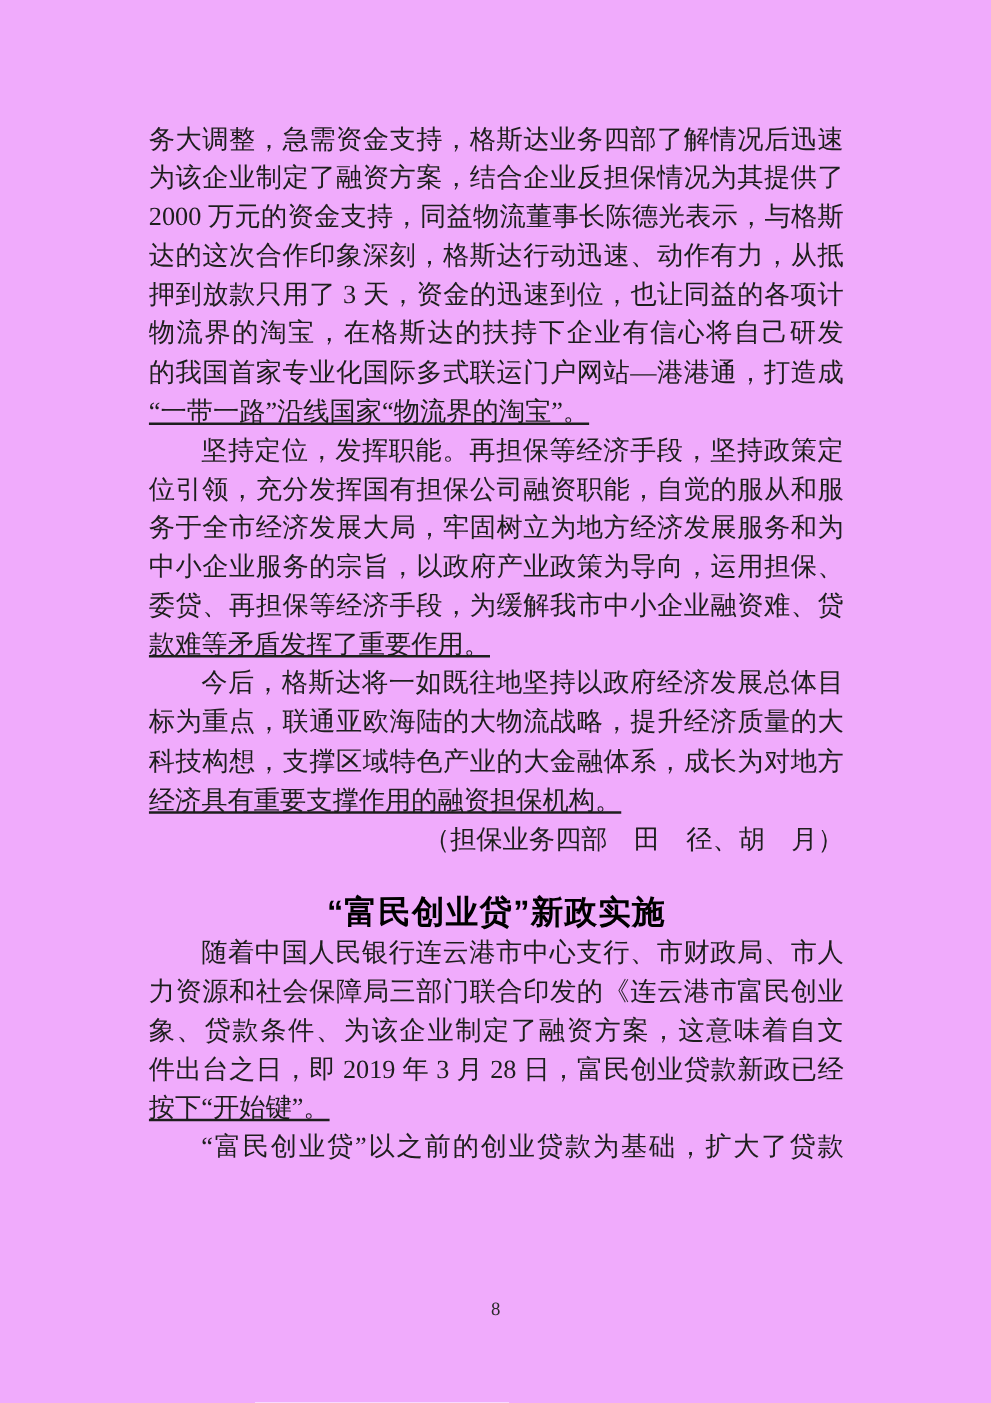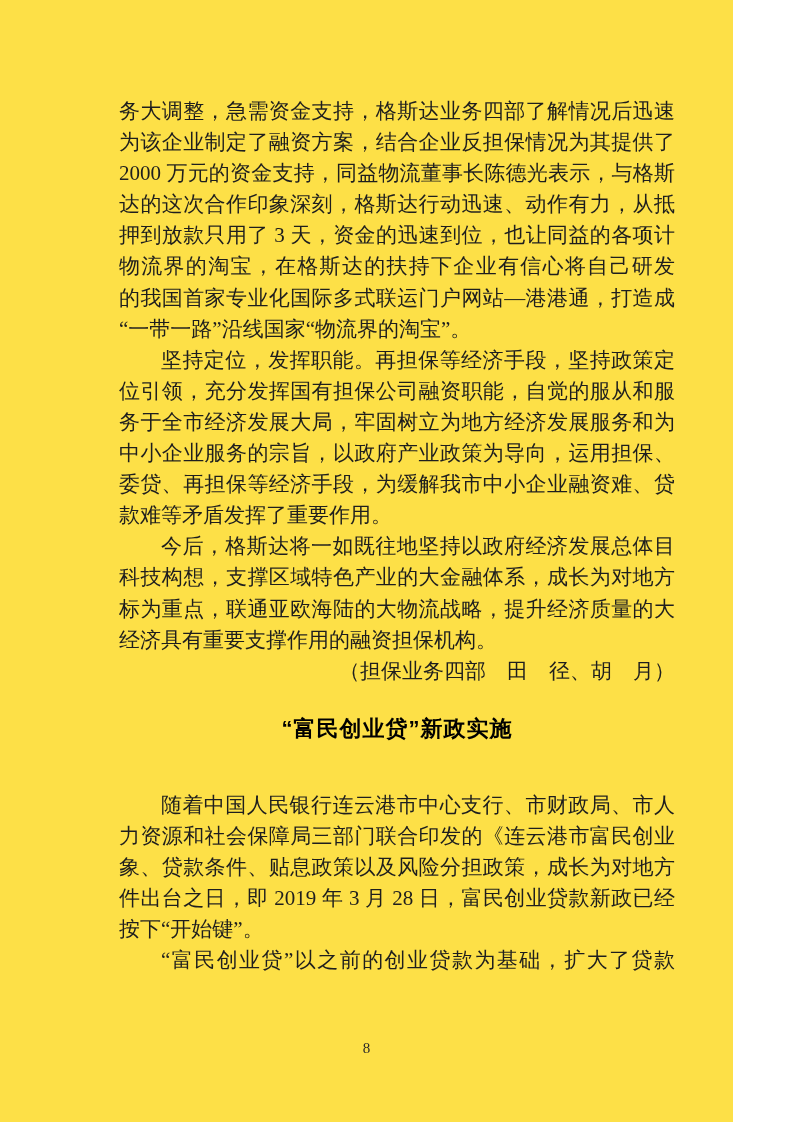--- a/index.html
+++ b/index.html
@@ -2,27 +2,26 @@
 <html><head>
 <meta charset="utf-8">
 <style>
   html, body {
     margin: 0;
     padding: 0;
     background: #ffffff;
   }
   .page {
     position: relative;
-    width: 686px;
+    width: 793px;
     height: 1122px;
-    background: #fde047;
+    background: #f0abfc;
     overflow: hidden;
     font-family: "Liberation Serif", "DejaVu Serif", serif;
     color: #1e1e1e;
-    padding-left: 47px;
   }
   .content {
     position: absolute;
     left: 119px;
     top: 96px;
     width: 556px;
   }
   .para { margin: 0; padding: 0; }
   .line {
     height: 31.1px;
@@ -30,38 +29,38 @@
     font-size: 21px;
     text-align: justify;
     text-align-last: justify;
     text-justify: inter-character;
     overflow: hidden;
     white-space: nowrap;
   }
   .line.end {
     text-align: right;
     text-align-last: left;
+    text-decoration: underline;
   }
   .line.indent {
     text-indent: 42px;
   }
   .line.byline {
     text-align: center;
     text-align-last: right;
     white-space: nowrap;
   }
   .heading {
     font-family: "Liberation Sans", "DejaVu Sans", sans-serif;
     font-weight: 700;
-    font-size: 22px;
+    font-size: 26px;
     line-height: 36px;
     text-align: center;
     color: #000000;
     margin-top: 24px;
-    margin-bottom: 43px;
     letter-spacing: 1px;
   }
   .page-number {
     position: absolute;
     left: 0;
     right: 0;
     top: 1038px;
     text-align: center;
     font-size: 15px;
     line-height: 20px;
@@ -86,30 +85,30 @@
       <div class="para">
         <div class="line indent">坚持定位，发挥职能。再担保等经济手段，坚持政策定</div>
         <div class="line">位引领，充分发挥国有担保公司融资职能，自觉的服从和服</div>
         <div class="line">务于全市经济发展大局，牢固树立为地方经济发展服务和为</div>
         <div class="line">中小企业服务的宗旨，以政府产业政策为导向，运用担保、</div>
         <div class="line">委贷、再担保等经济手段，为缓解我市中小企业融资难、贷</div>
         <div class="line end">款难等矛盾发挥了重要作用。</div>
       </div>
       <div class="para">
         <div class="line indent">今后，格斯达将一如既往地坚持以政府经济发展总体目</div>
+        <div class="line">标为重点，联通亚欧海陆的大物流战略，提升经济质量的大</div>
         <div class="line">科技构想，支撑区域特色产业的大金融体系，成长为对地方</div>
-        <div class="line">标为重点，联通亚欧海陆的大物流战略，提升经济质量的大</div>
         <div class="line end">经济具有重要支撑作用的融资担保机构。</div>
       </div>
       <div class="line byline">（担保业务四部　田　径、胡　月）</div>
       <div class="heading">“富民创业贷”新政实施</div>
       <div class="para">
         <div class="line indent">随着中国人民银行连云港市中心支行、市财政局、市人</div>
         <div class="line">力资源和社会保障局三部门联合印发的《连云港市富民创业</div>
-        <div class="line">象、贷款条件、贴息政策以及风险分担政策，成长为对地方</div>
+        <div class="line">象、贷款条件、为该企业制定了融资方案，这意味着自文</div>
         <div class="line">件出台之日，即 2019 年 3 月 28 日，富民创业贷款新政已经</div>
         <div class="line end">按下“开始键”。</div>
       </div>
       <div class="para">
         <div class="line indent">“富民创业贷”以之前的创业贷款为基础，扩大了贷款</div>
       </div>
     </div>
   <div class="page-number">8</div>
 </div>
 

